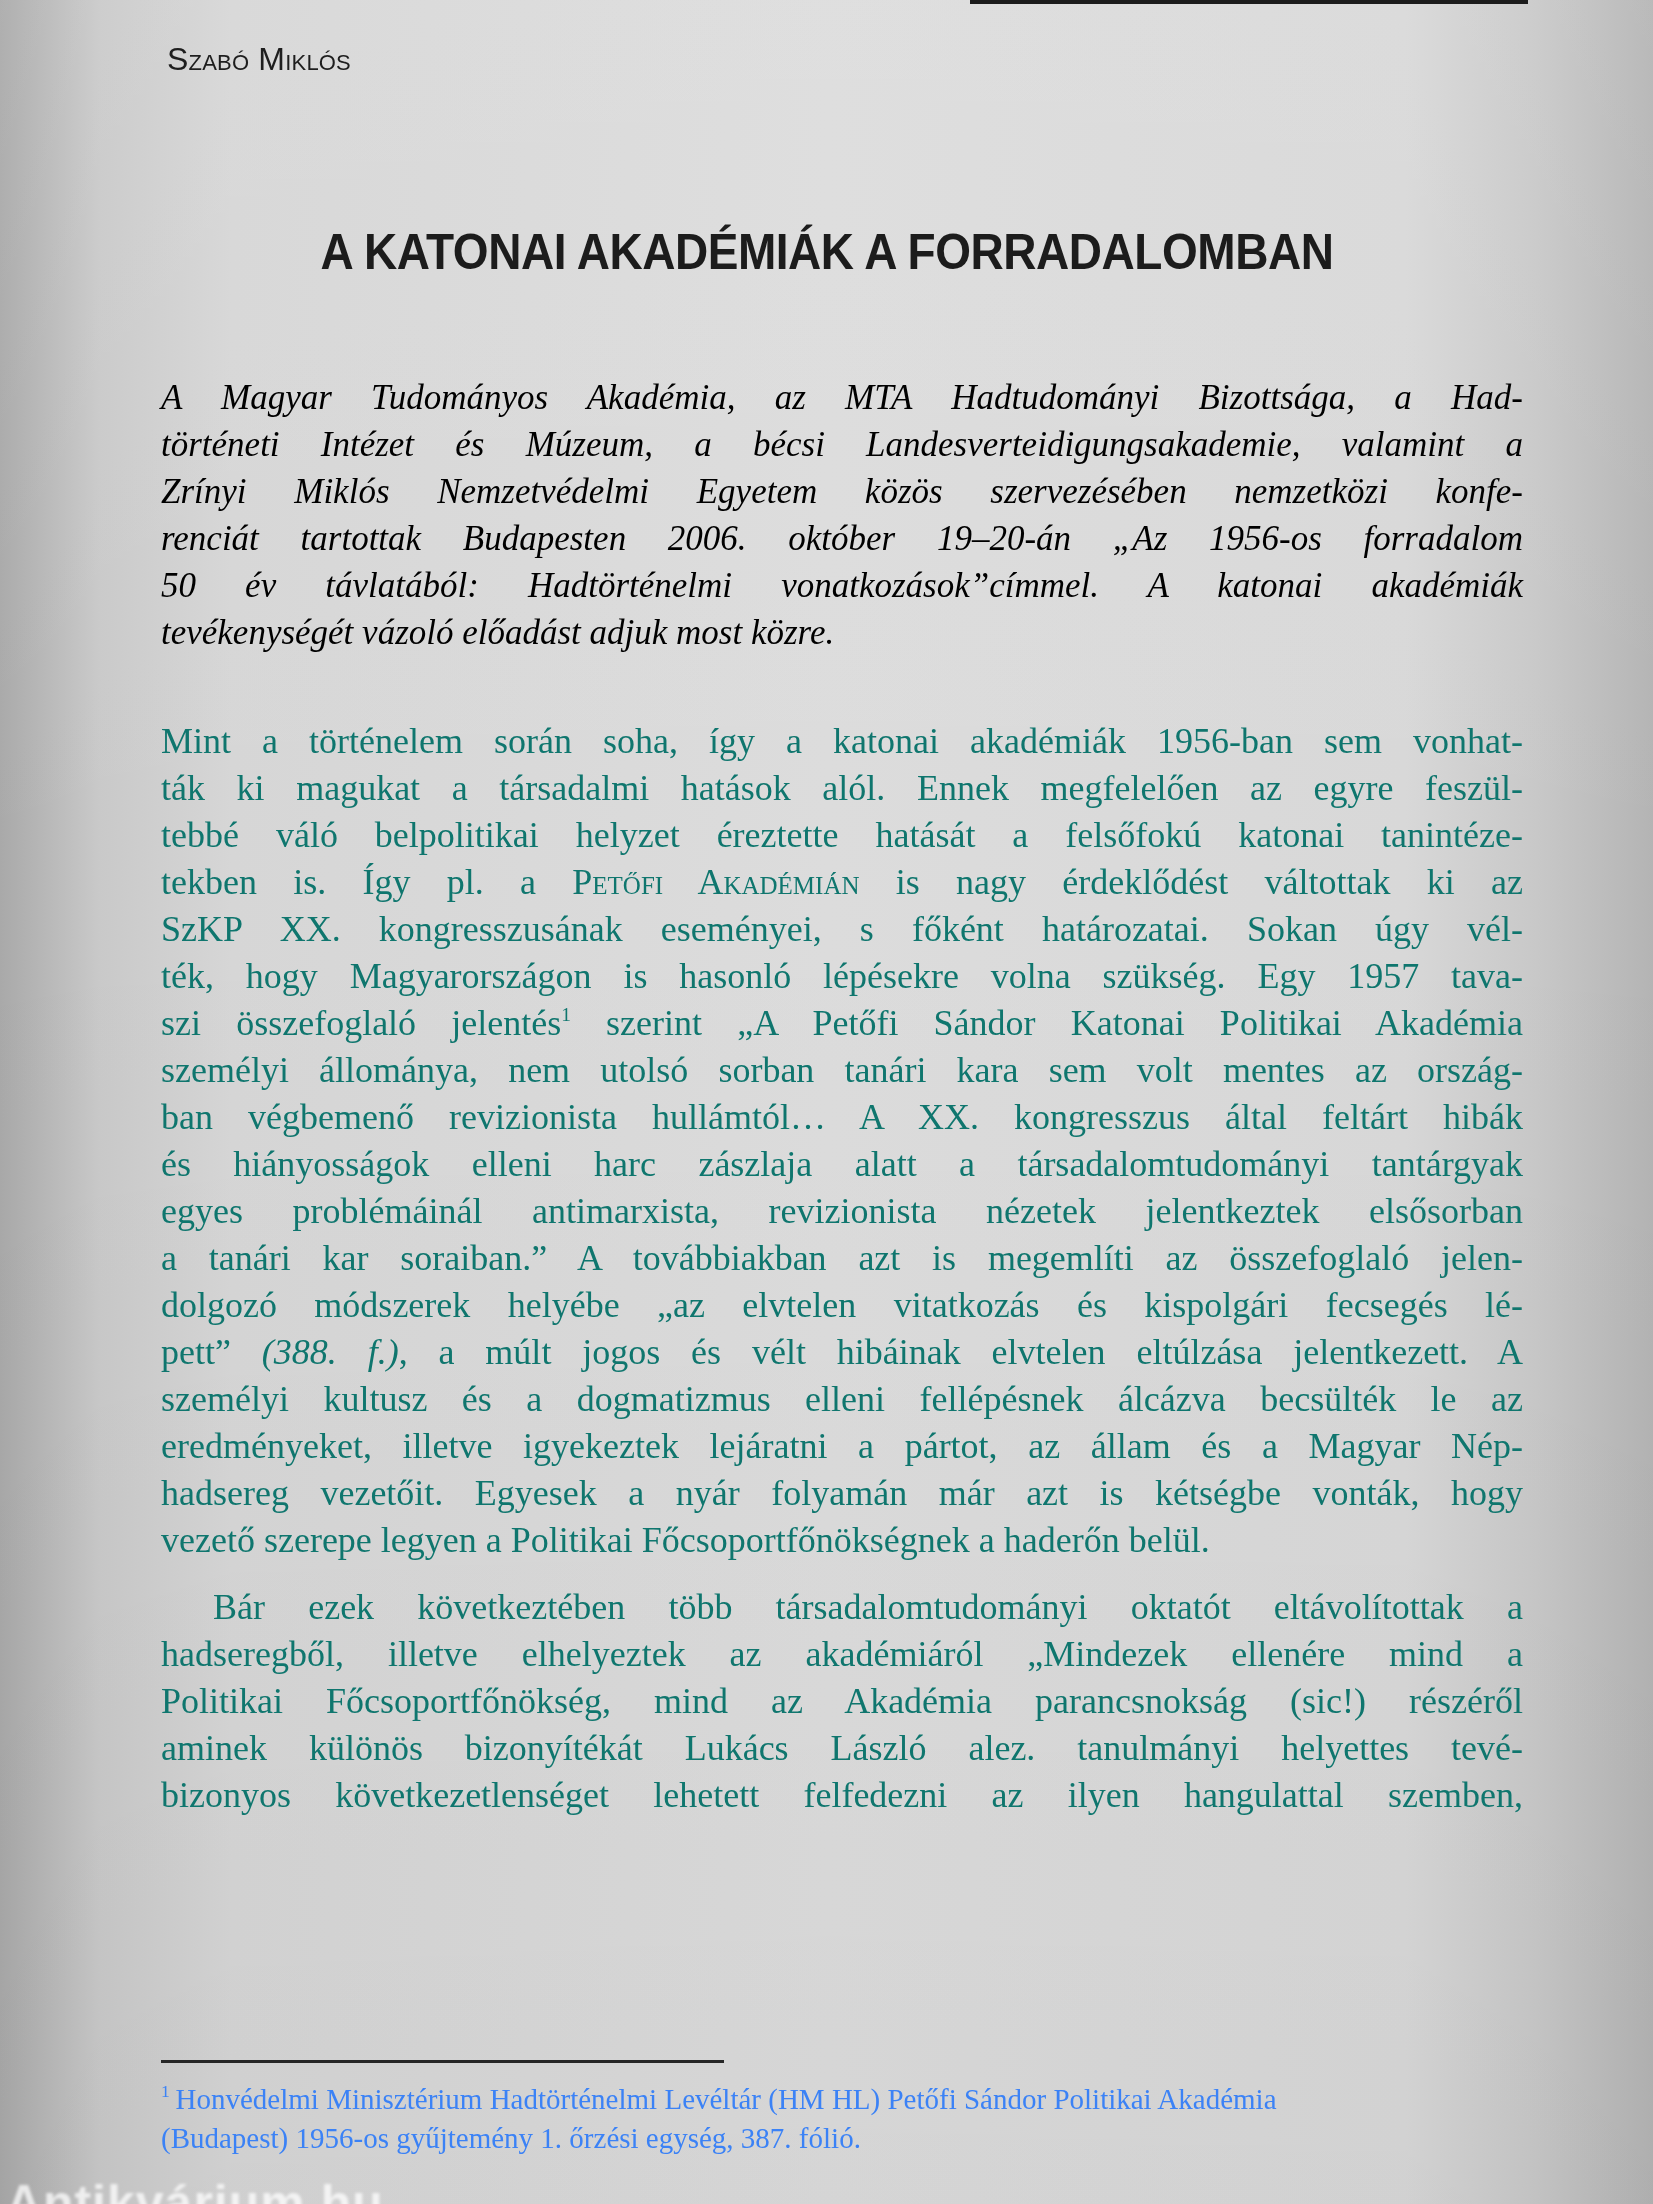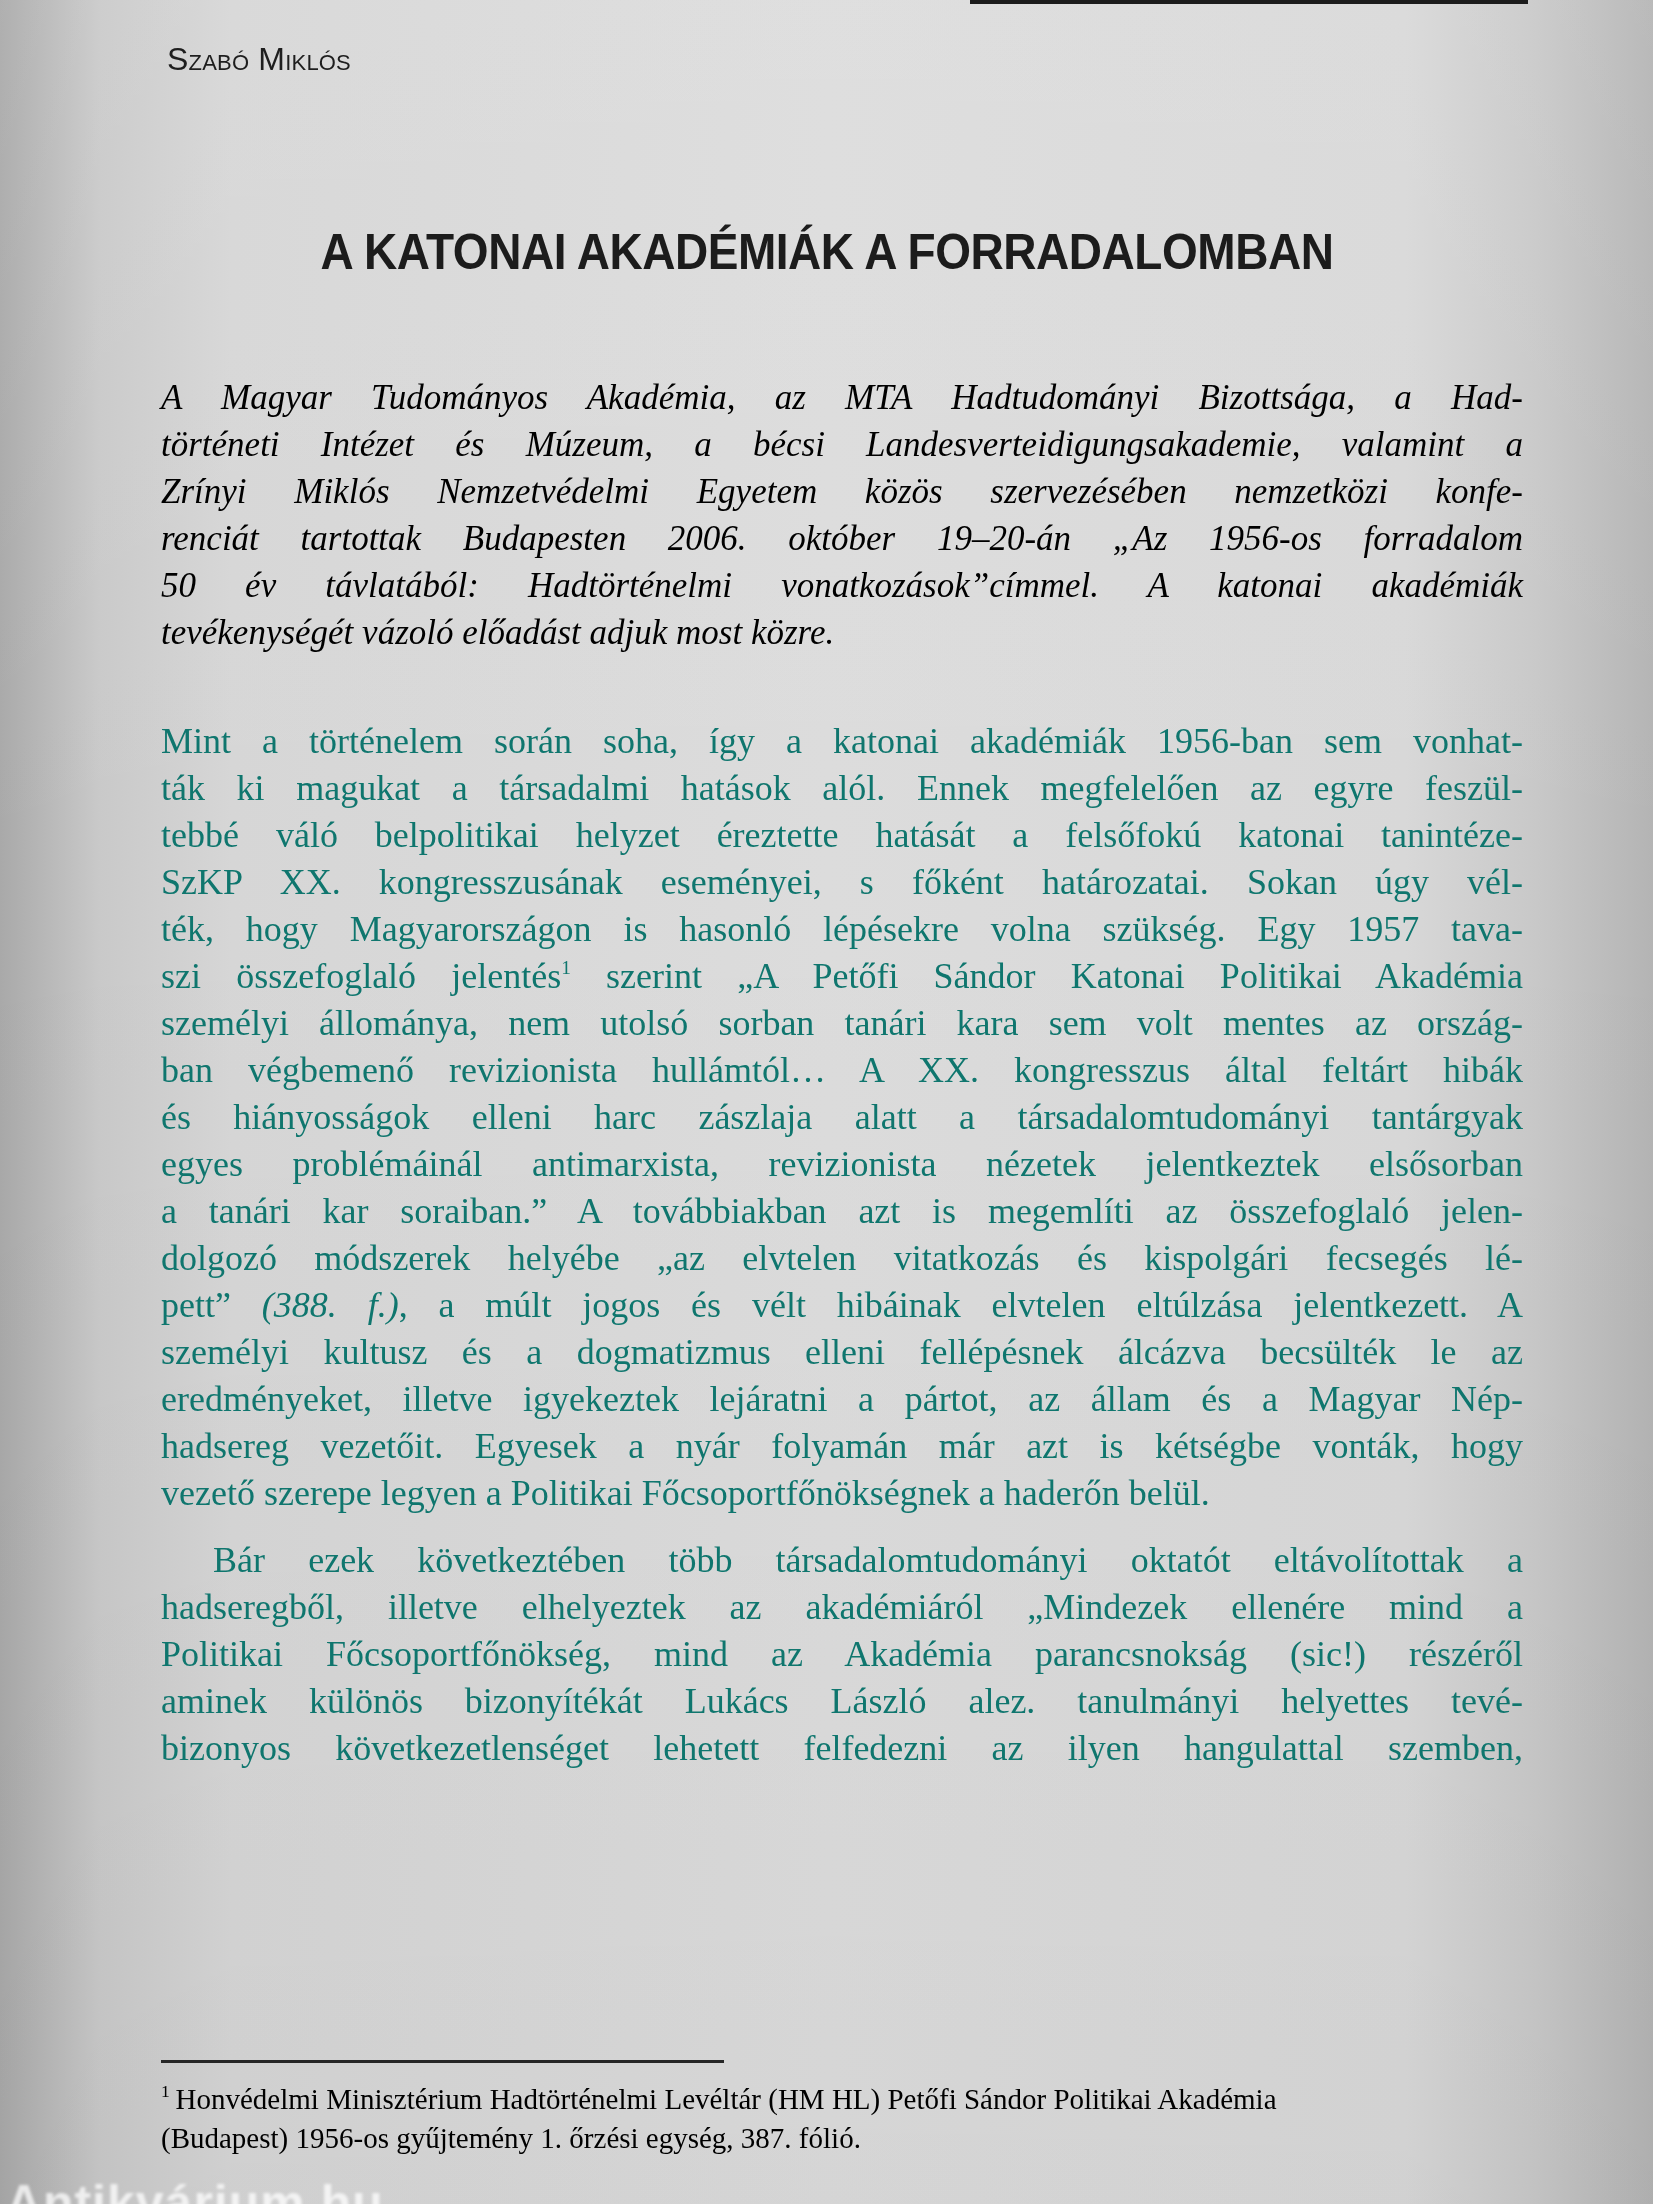--- a/index.html
+++ b/index.html
@@ -106,21 +106,21 @@
       background: #262626;
     }
     .footnote {
       position: absolute;
       top: 2080px;
       left: 161px;
       width: 1362px;
       font-family: "Liberation Serif", serif;
       font-size: 29px;
       line-height: 39px;
-      color: #000000;
+      color: #3b82f6;
     }
     .footnote .ln {
       display: block;
       white-space: nowrap;
     }
     .footnote sup {
       font-size: 17.5px;
       vertical-align: 11.6px;
       line-height: 0;
       margin-right: 5.8px;
@@ -155,20 +155,21 @@
   <span class="ln">renciát tartottak Budapesten 2006. október 19–20-án „Az 1956-os forradalom</span>
   <span class="ln">50 év távlatából: Hadtörténelmi vonatkozások”címmel. A katonai akadémiák</span>
   <span class="ln last">tevékenységét vázoló előadást adjuk most közre.</span>
 </div>
 
 <div class="column body">
   <div>
     <span class="ln">Mint a történelem során soha, így a katonai akadémiák 1956-ban sem vonhat-</span>
     <span class="ln">ták ki magukat a társadalmi hatások alól. Ennek megfelelően az egyre feszül-</span>
     <span class="ln">tebbé váló belpolitikai helyzet éreztette hatását a felsőfokú katonai tanintéze-</span>
+    <span class="ln"><span>tekben is. Így pl. a </span><span class="sc">Petőfi Akadémián</span><span> is nagy érdeklődést váltottak ki az</span></span>
     <span class="ln">SzKP XX. kongresszusának eseményei, s főként határozatai. Sokan úgy vél-</span>
     <span class="ln">ték, hogy Magyarországon is hasonló lépésekre volna szükség. Egy 1957 tava-</span>
     <span class="ln"><span>szi összefoglaló jelentés</span><sup class="fn">1</sup><span> szerint „A Petőfi Sándor Katonai Politikai Akadémia</span></span>
     <span class="ln">személyi állománya, nem utolsó sorban tanári kara sem volt mentes az ország-</span>
     <span class="ln">ban végbemenő revizionista hullámtól… A XX. kongresszus által feltárt hibák</span>
     <span class="ln">és hiányosságok elleni harc zászlaja alatt a társadalomtudományi tantárgyak</span>
     <span class="ln">egyes problémáinál antimarxista, revizionista nézetek jelentkeztek elsősorban</span>
     <span class="ln">a tanári kar soraiban.” A továbbiakban azt is megemlíti az összefoglaló jelen-</span>
     <span class="ln">dolgozó módszerek helyébe „az elvtelen vitatkozás és kispolgári fecsegés lé-</span>
     <span class="ln"><span>pett” </span><span class="it">(388. f.)</span><span>, a múlt jogos és vélt hibáinak elvtelen eltúlzása jelentkezett. A</span></span>

